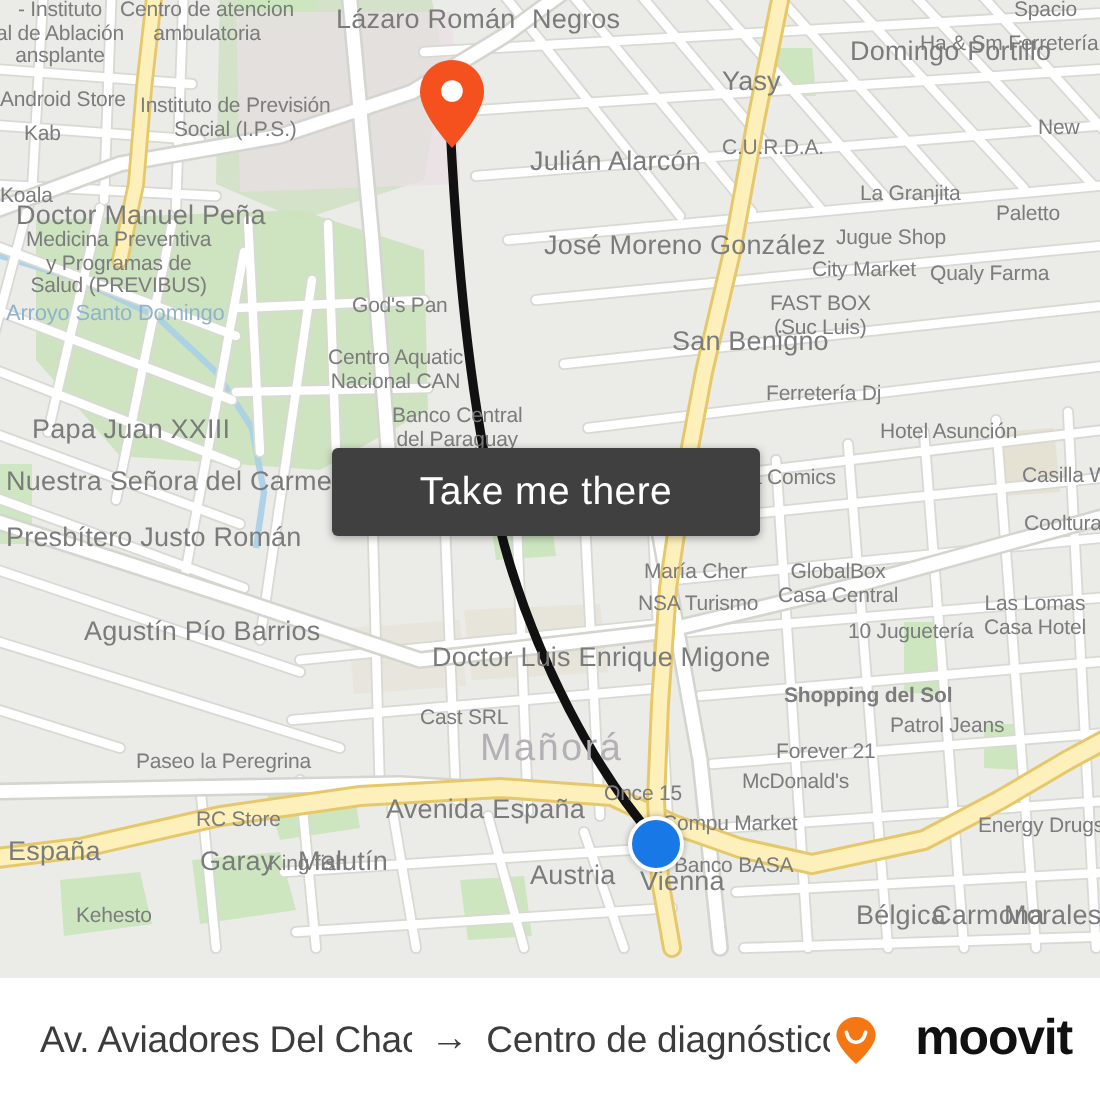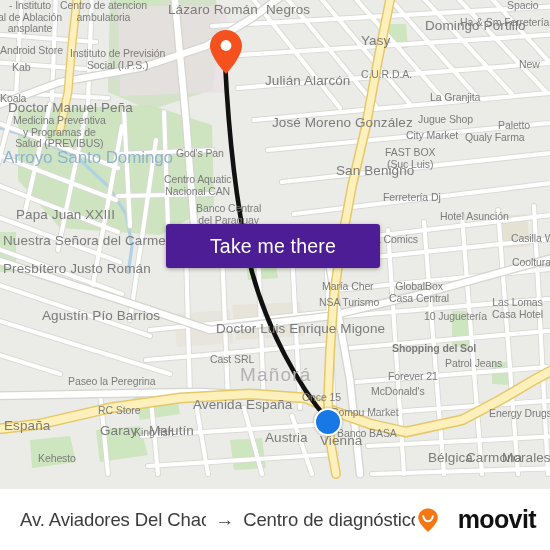--- a/index.html
+++ b/index.html
@@ -57,21 +57,21 @@
     letter-spacing: 0.1px;
     font-weight: 400;
   }
   .hood {
     color: #b4b0b6;
     font-size: 19px;
     letter-spacing: 1.2px;
   }
   .water-lbl {
     color: #8fb3cc;
-    font-size: 17px;
+    font-size: 11px;
   }
 
   
   #attribution {
     position: absolute;
     left: 0;
     top: 461px;
     width: 550px;
     height: 28px;
     background: rgba(255,255,255,0.82);
@@ -83,21 +83,21 @@
     white-space: nowrap;
   }
 
   
   #cta {
     position: absolute;
     left: 166px;
     top: 224px;
     width: 214px;
     height: 44px;
-    background: #4c1d95;
+    background: #404040;
     border: none;
     border-radius: 3px;
     color: #ffffff;
     font-family: "Liberation Sans", sans-serif;
     font-size: 19.5px;
     letter-spacing: 0.2px;
     cursor: pointer;
     box-shadow: 0 1px 4px rgba(0,0,0,0.35);
     padding: 0;
   }
@@ -392,21 +392,21 @@
         <div class="maplabel poi" style="left: 176px; top: 148px;">God's Pan</div>
         <div class="maplabel poi" style="left: 164px; top: 174px;">Centro Aquatic
 Nacional CAN</div>
         <div class="maplabel poi" style="left: 196px; top: 203px;">Banco Central
 del Paraguay</div>
         <div class="maplabel poi" style="left: 460px; top: 17px;">Ha &amp; Sm Ferretería</div>
         <div class="maplabel poi" style="left: 507px; top: 0px;">Spacio</div>
         <div class="maplabel poi" style="left: 519px; top: 59px;">New</div>
         <div class="maplabel poi" style="left: 361px; top: 69px;">C.U.R.D.A.</div>
         <div class="maplabel poi" style="left: 430px; top: 92px;">La Granjita</div>
-        <div class="maplabel poi" style="left: 498px; top: 120px; text-align: center;">Paletto</div>
+        <div class="maplabel poi" style="left: 498px; top: 102px; text-align: center;">Paletto</div>
         <div class="maplabel poi" style="left: 418px; top: 114px;">Jugue Shop</div>
         <div class="maplabel poi" style="left: 406px; top: 130px;">City Market</div>
         <div class="maplabel poi" style="left: 465px; top: 132px;">Qualy Farma</div>
         <div class="maplabel poi" style="left: 385px; top: 147px;">FAST BOX
 (Suc Luis)</div>
         <div class="maplabel poi" style="left: 383px; top: 192px;">Ferretería Dj</div>
         <div class="maplabel poi" style="left: 440px; top: 211px;">Hotel Asunción</div>
         <div class="maplabel poi" style="left: 511px; top: 233px;">Casilla Wi</div>
         <div class="maplabel poi" style="left: 512px; top: 257px;">Cooltural</div>
         <div class="maplabel poi" style="left: 375px; top: 234px;">á Comics</div>

